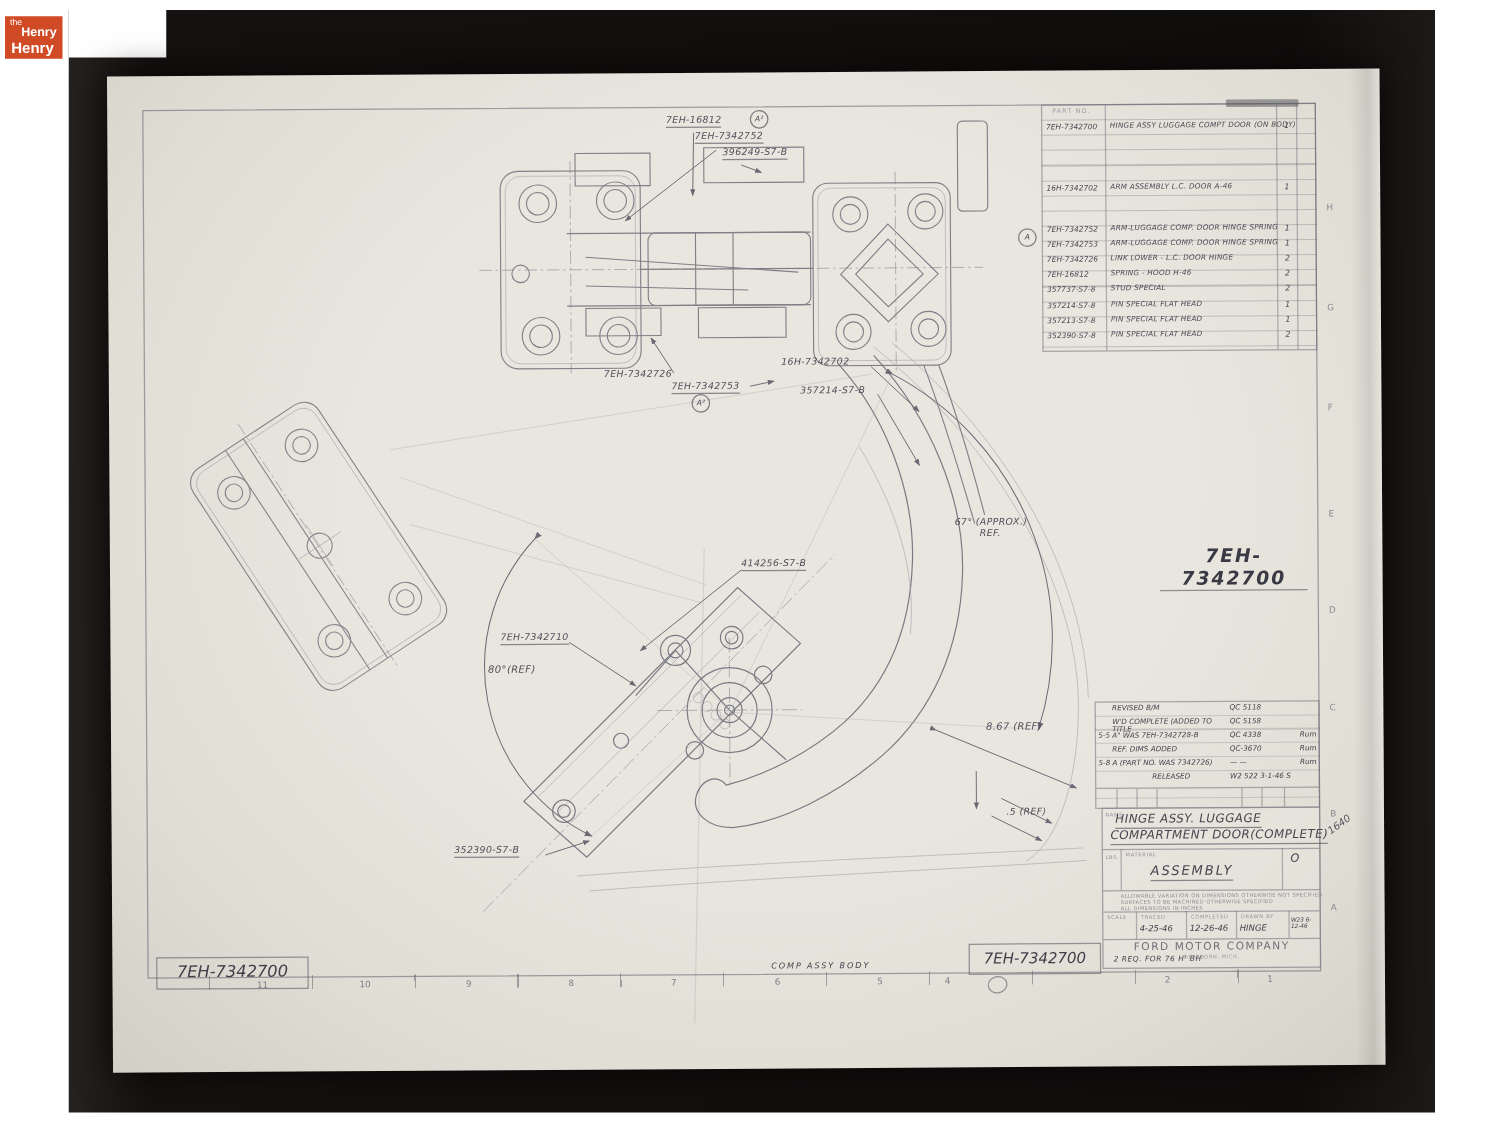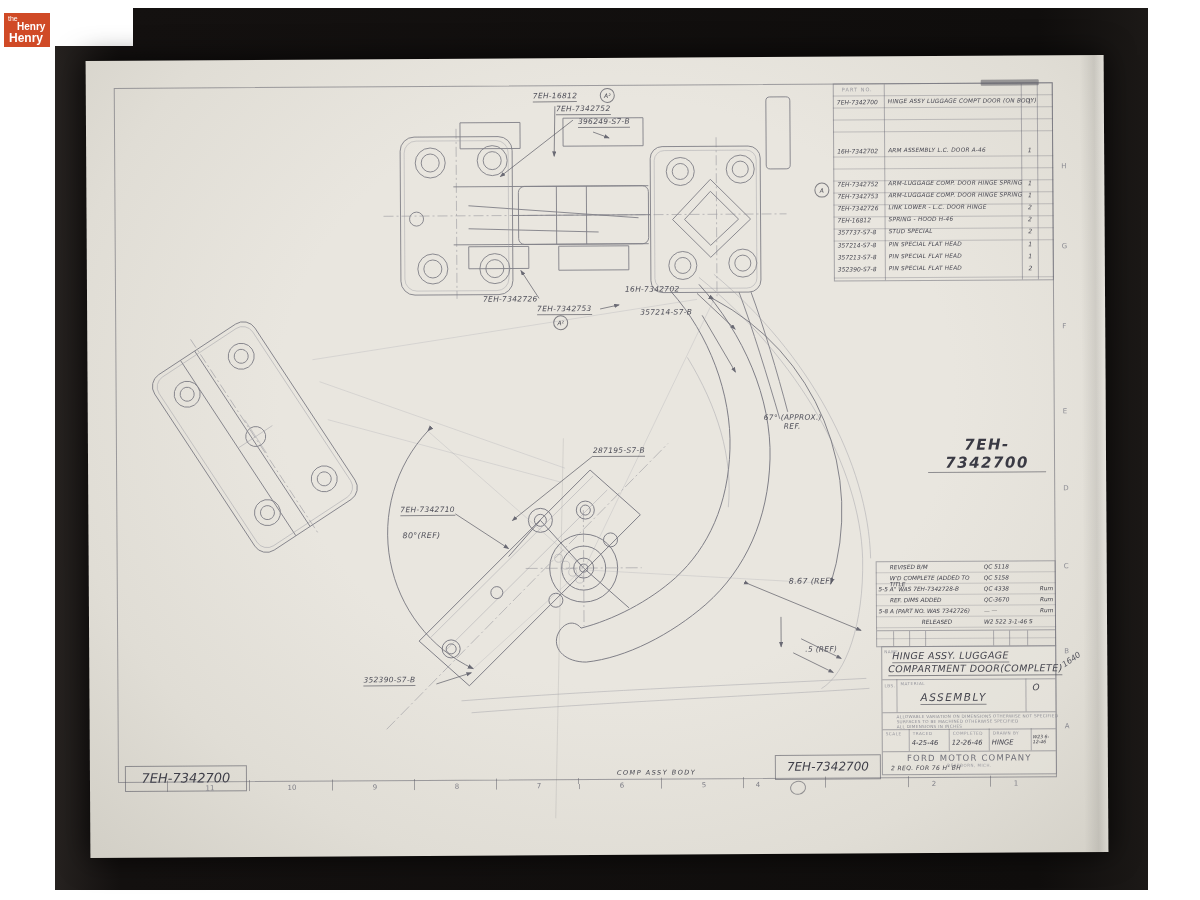--- a/index.html
+++ b/index.html
@@ -245,23 +245,23 @@
 
       <span class="dl u" style="left:447px;top:33px">7EH-16812</span>
       <div class="circ" style="left:514px;top:30px">A²</div>
       <span class="dl u" style="left:470px;top:46px">7EH-7342752</span>
       <span class="dl u" style="left:492px;top:59px">396249-S7-B</span>
       <span class="dl" style="left:396px;top:236px">7EH-7342726</span>
       <span class="dl u" style="left:450px;top:246px">7EH-7342753</span>
       <div class="circ" style="left:466px;top:257px">A²</div>
       <span class="dl" style="left:538px;top:227px">16H-7342702</span>
       <span class="dl" style="left:553px;top:250px">357214-S7-B</span>
-      <span class="dl u" style="left:505px;top:388px">287195-S7-B</span>
+      <span class="dl u" style="left:505px;top:388px">414256-S7-B</span>
       <span class="dl u" style="left:312px;top:446px">7EH-7342710</span>
-      <span class="dl" style="left:314px;top:472px;font-size:8px">80°(REF)</span>
+      <span class="dl" style="left:302px;top:472px;font-size:8px">80°(REF)</span>
       <span class="dl" style="left:676px;top:356px">67° (APPROX.)</span>
       <span class="dl" style="left:696px;top:365px">REF.</span>
       <span class="dl" style="left:700px;top:520px;font-size:8px">8.67 (REF)</span>
       <span class="dl" style="left:716px;top:588px">.5 (REF)</span>
       <span class="dl u" style="left:274px;top:616px">352390-S7-B</span>
 
       <div class="bignum">7EH-7342700</div>
       <span class="mnote">1640</span>
 
       <div class="ptable">

